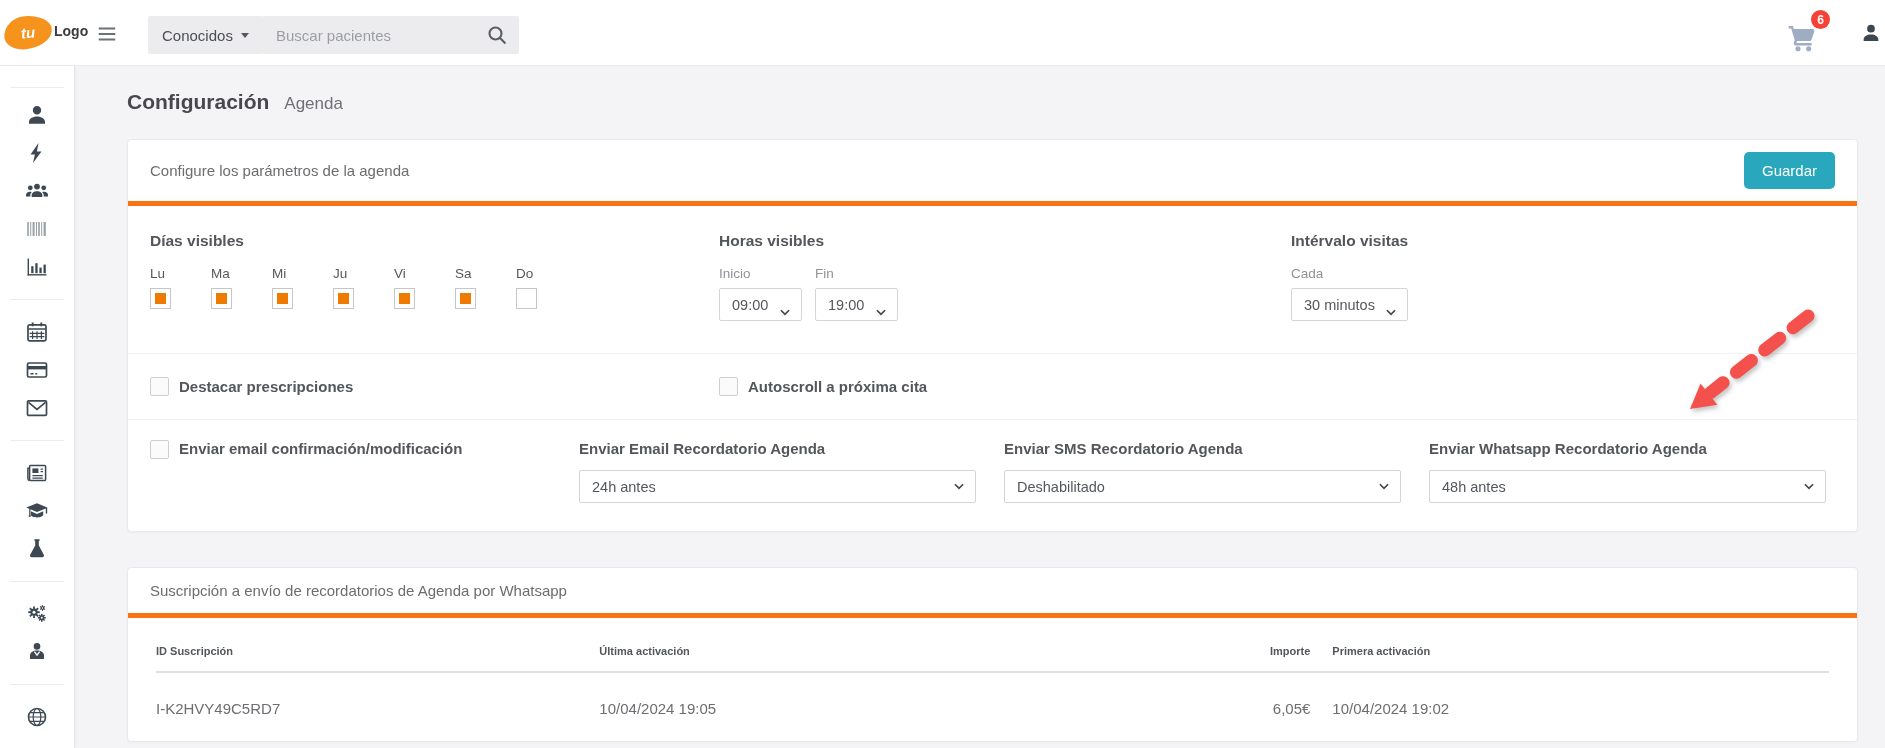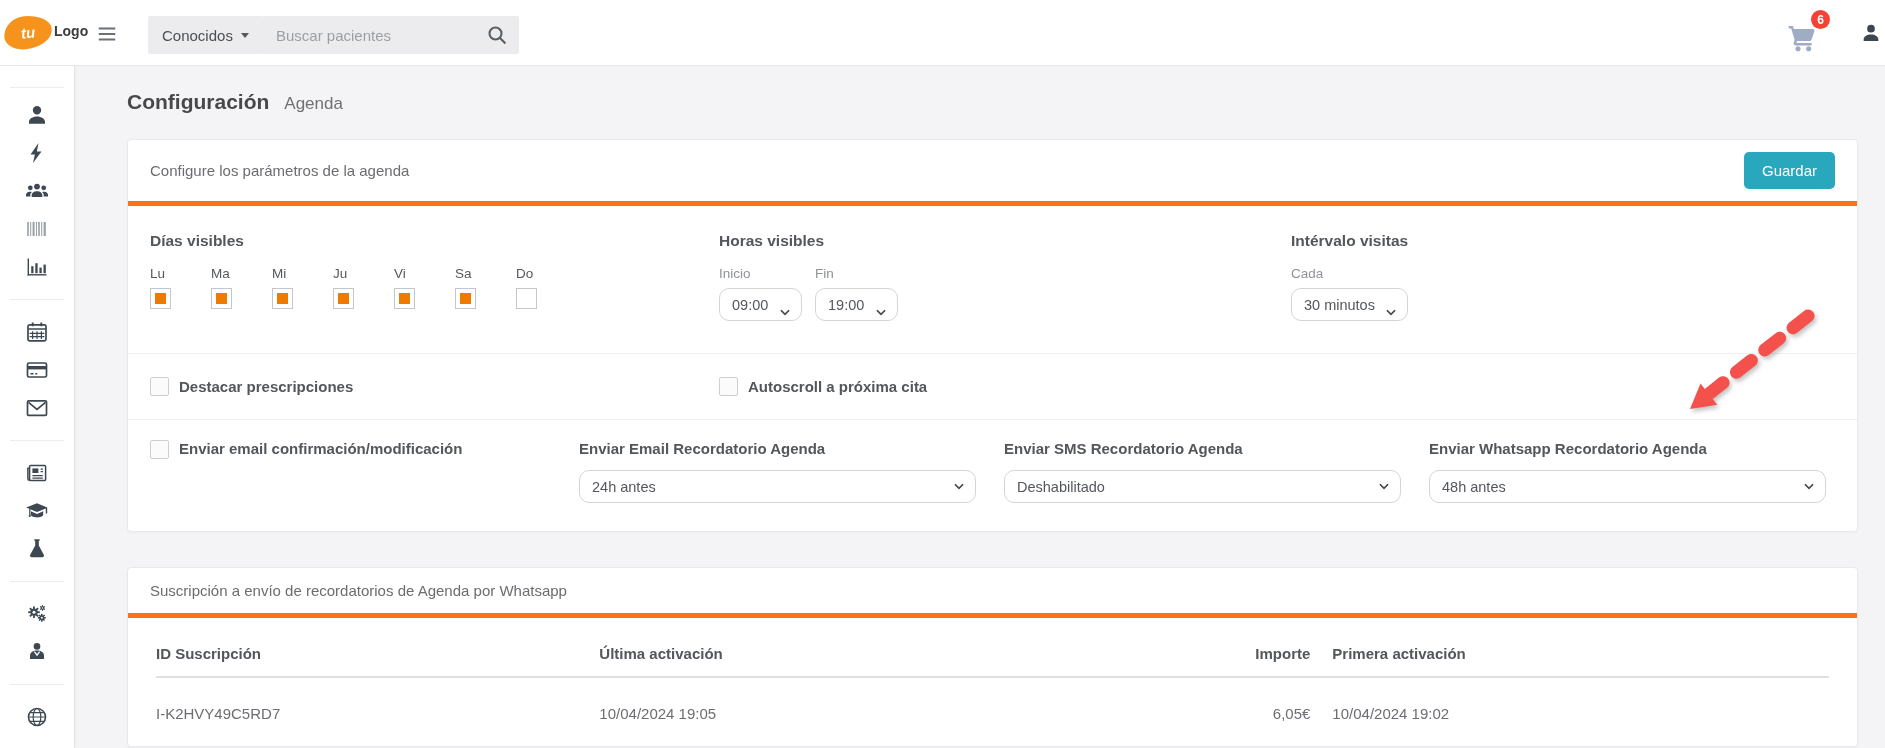--- a/index.html
+++ b/index.html
@@ -77,21 +77,21 @@
   .day { width:61px; display:flex; flex-direction:column; }
   .day-label { font-size:13.5px; color:#55585c; margin-bottom:7px; }
   .day-chk { width:21px; height:21px; border:1px solid #c6c6ca; background:#fff;
     display:flex; align-items:center; justify-content:center; cursor:pointer; }
   .day-chk .chk-fill { width:11px; height:11px; background:transparent; }
   .day-chk.checked .chk-fill { background:#ee7a00; }
 
   .hours-inner { display:flex; margin-top:16px; gap:13px; }
   .field .sub-label { display:block; margin-bottom:7px; }
   .sel-wrap { position:relative; }
-  .sel { appearance:none; -webkit-appearance:none; height:33px; border:1px solid #d5d5d8; border-radius:10px;
+  .sel { appearance:none; -webkit-appearance:none; height:33px; border:1px solid #d5d5d8; border-radius:2px;
     background:#fff; padding:0 32px 0 12px; font-size:14.5px; color:#54575c; width:100%;
     font-family:"Liberation Sans", sans-serif; cursor:pointer; outline:none; }
   .sel-chevron { position:absolute; right:10px; top:9px; width:14px; height:14px; color:#43484d; pointer-events:none; }
   .w-inicio { width:247px; } .w-fin { width:280px; } .w-cada { width:133px; }
   .w-rem { width:397px; }
 
   .chk-line { display:flex; align-items:center; gap:10px; cursor:pointer; }
   .chk-sq { width:19px; height:19px; border:1px solid #cfcfd3; background:#fbfbfc; border-radius:2px; flex:0 0 auto; }
   .chk-label { font-size:15px; font-weight:bold; color:#53565b; }
   .col-c1 { width:569px; } .col-c2 { flex:1; }
@@ -99,21 +99,21 @@
   .rem-group:last-child { margin-right:0; }
   .rem-group .fheading { display:block; margin-bottom:13px; font-size:15px; }
 
   
   .anno-arrow { position:absolute; left:1655px; top:298px; width:170px; height:120px; z-index:6;
     pointer-events:none; filter:drop-shadow(2px 3px 2px rgba(110,110,110,.4)); }
 
   
   .sub-table { width:calc(100% - 56px); margin:0 28px; border-collapse:collapse; table-layout:fixed; }
   .sub-table col.c1{width:26.5%;} .sub-table col.c2{width:33%;} .sub-table col.c3{width:9.5%;} .sub-table col.c4{width:31%;}
-  .sub-table th { text-align:left; font-size:15px; font-weight:bold; color:#53565b;
+  .sub-table th { text-align:left; font-size:11px; font-weight:bold; color:#53565b;
     padding:27px 0 14px; border-bottom:2px solid #e0e0e2; }
   .sub-table th.num, .sub-table td.num { text-align:right; }
   .sub-table th.pl, .sub-table td.pl { padding-left:22px; }
   .sub-table td { font-size:15px; color:#6e6e72; padding:27px 0 24px; }
 </style>
 </head>
 <body>
 
 <header class="topbar">
   <div class="logo">

